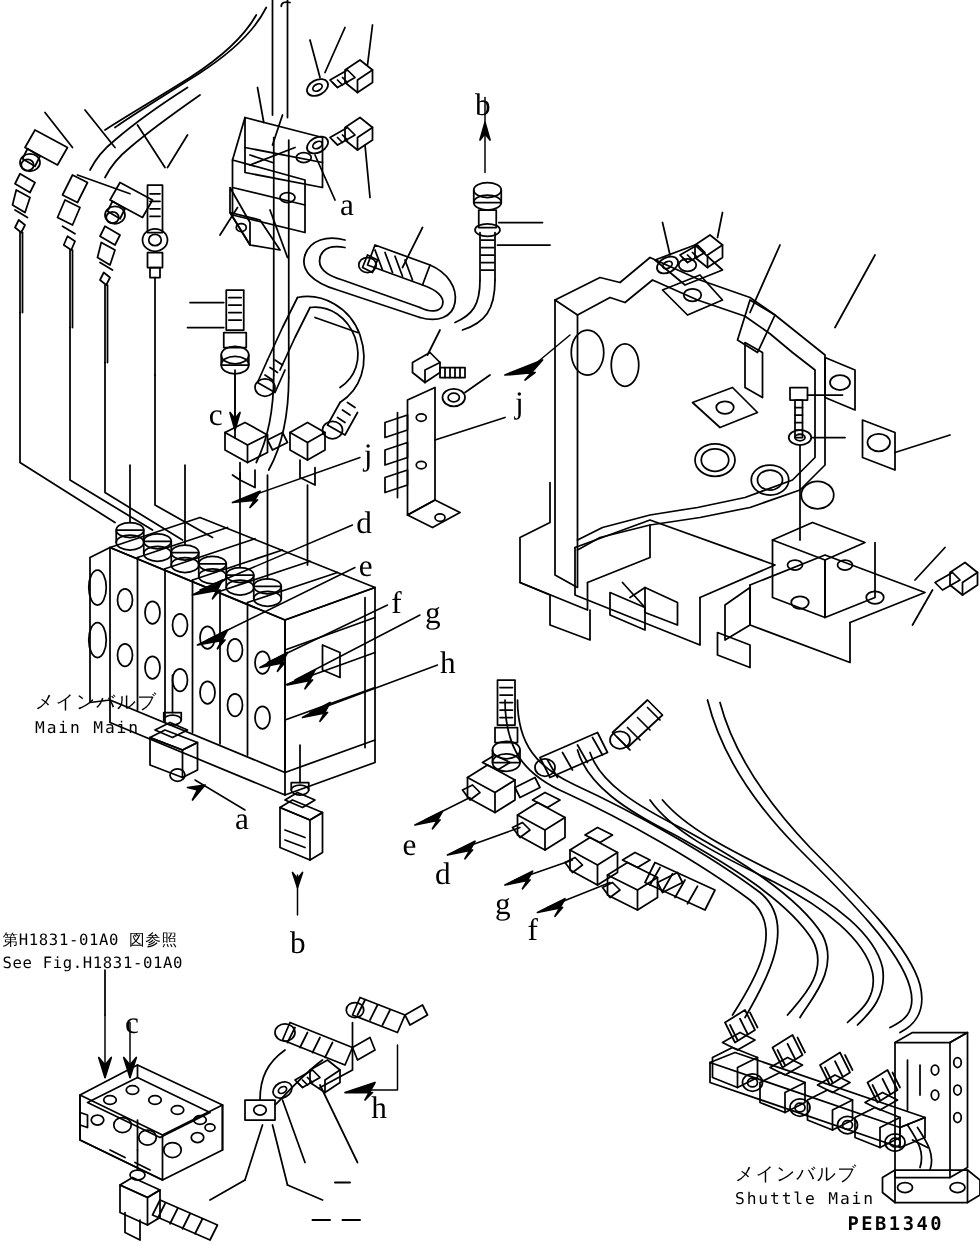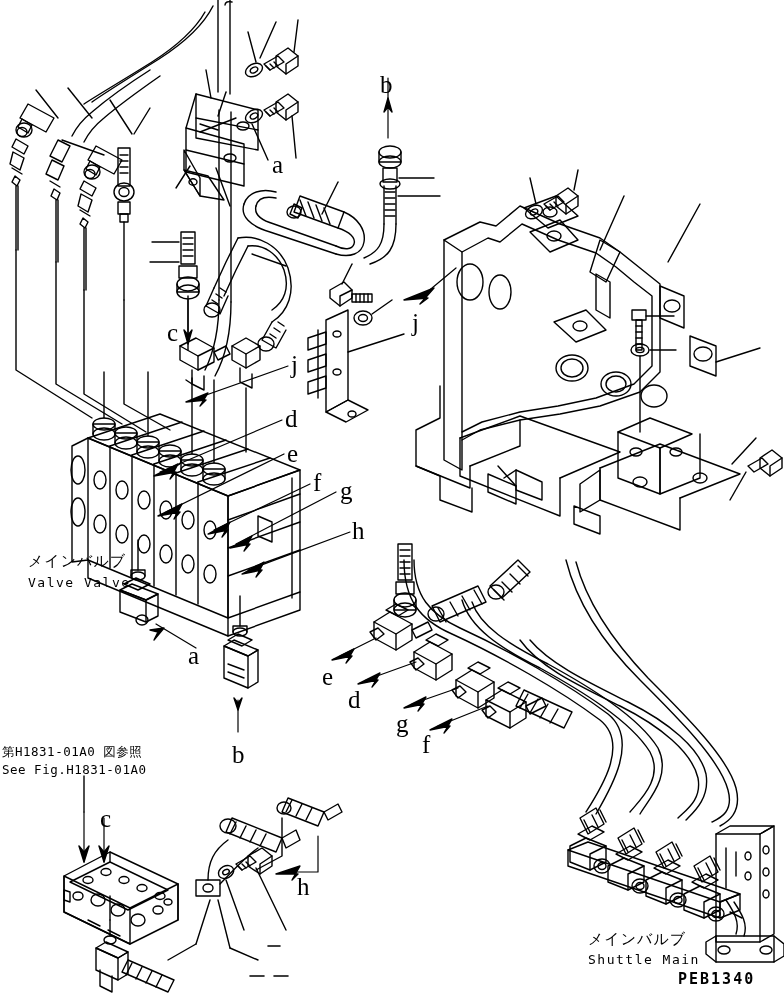--- a/index.html
+++ b/index.html
@@ -654,21 +654,21 @@
         <path d="M16 250 L16 370 L92 418"></path>
         <path d="M56 262 L56 384 L122 424"></path>
         <path d="M84 290 L84 394 L146 432"></path>
         <path d="M124 300 L124 404 L170 430"></path>
         <path d="M188 296 L188 350"></path>
       </g>
     </g>
   </svg>
 
   <div class="lbl jp" style="left:28px;top:552px;">メインバルブ</div>
-  <div class="lbl en" style="left:28px;top:575px;">Valve Valve</div>
+  <div class="lbl en" style="left:28px;top:575px;">Main Main</div>
 
   <div class="lbl jp" style="left:588px;top:930px;">メインバルブ</div>
   <div class="lbl en" style="left:588px;top:952px;">Shuttle Main</div>
 
   <div class="lbl ref" style="left:2px;top:744px;">第H1831-01A0 図参照</div>
   <div class="lbl ref" style="left:2px;top:762px;">See Fig.H1831-01A0</div>
 
   <div class="lbl pn" style="left:678px;top:970px;">PEB1340</div>
 
   <div id="callout-layer">

